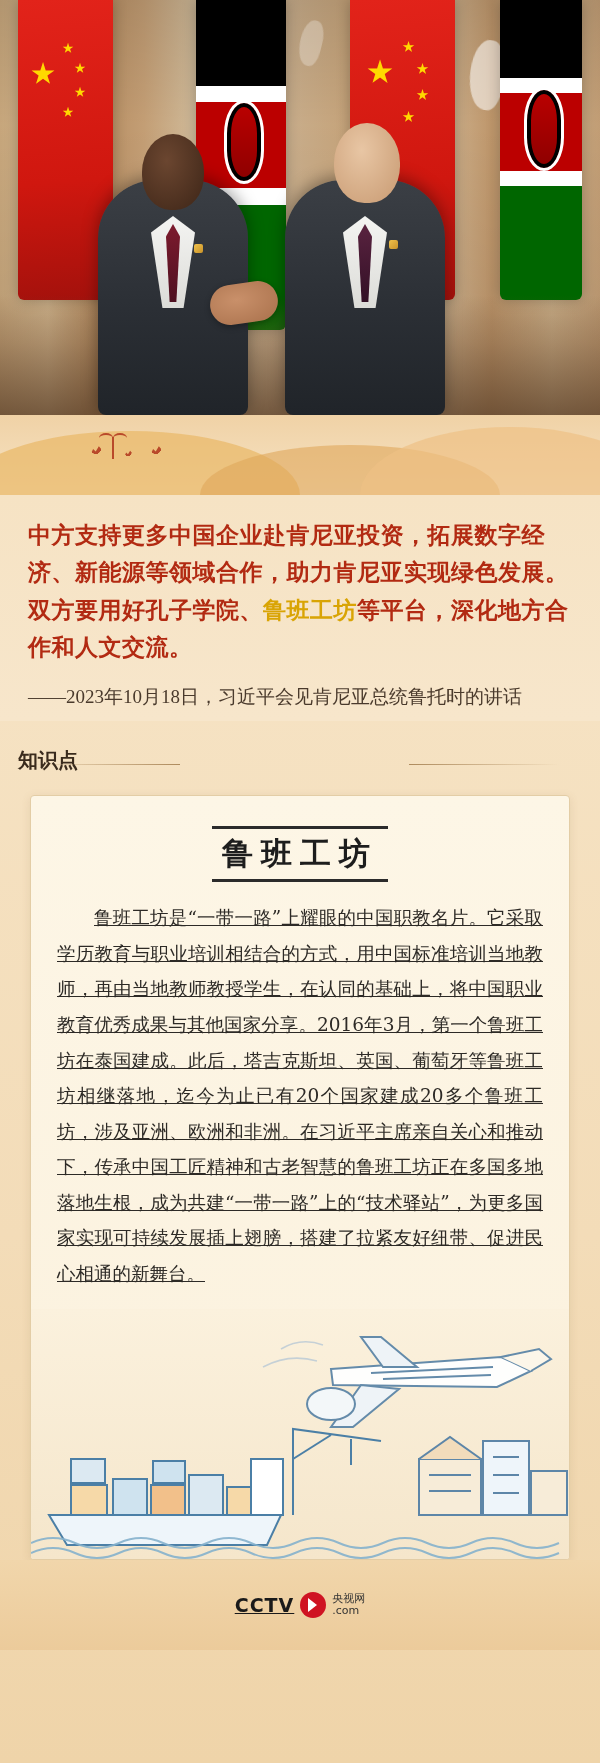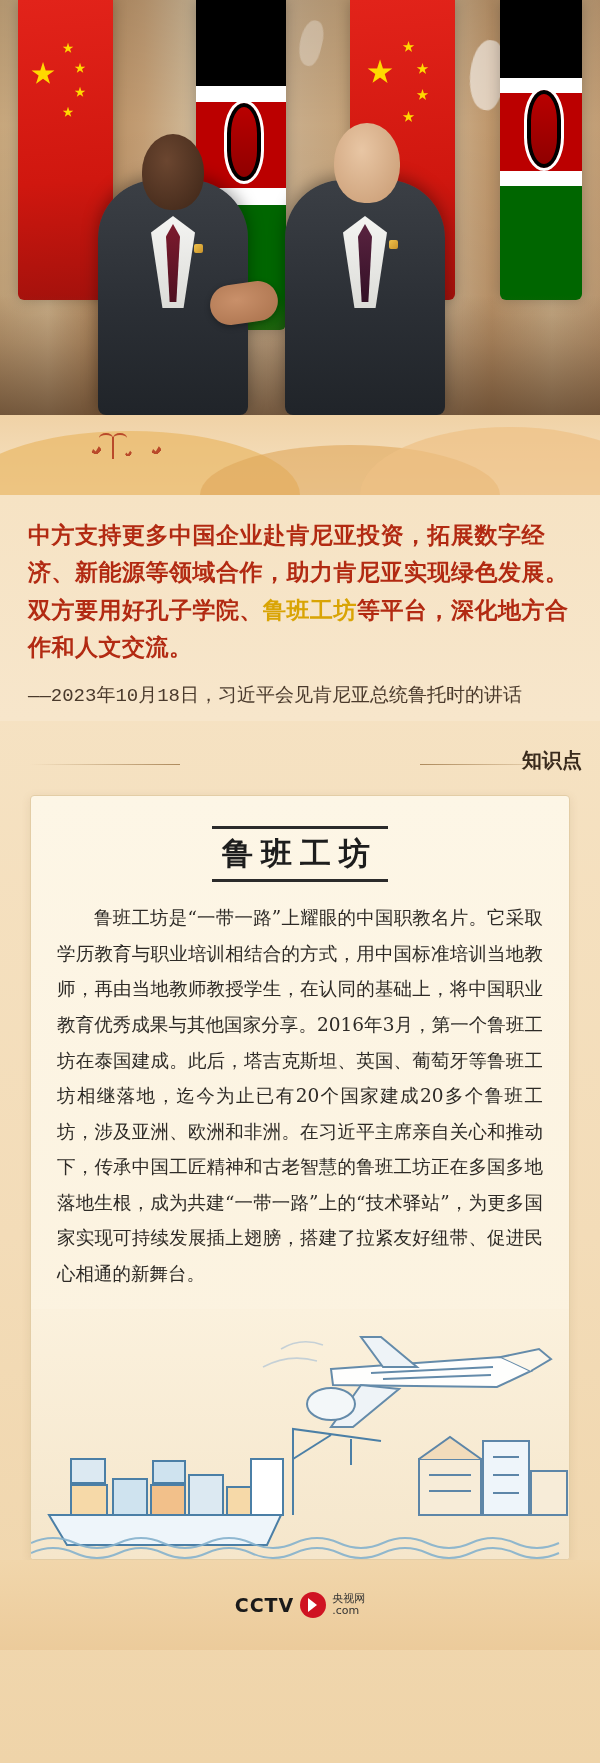--- a/index.html
+++ b/index.html
@@ -209,28 +209,28 @@
     font-family: Liberation Mono, monospace;
   }
   .quote .hl {
     color: #d9a404;
   }
   .attribution {
     margin-top: 14px;
     font-size: 19px;
     line-height: 1.55;
     color: #4a3a2c;
-    font-family: Liberation Mono, monospace;
+    font-family: Liberation Serif, serif;
   }
 
   
   .kp-head {
     position: relative;
-    margin: 26px 0 14px 0;
-    text-align: right;
+    margin: 26px 11px 14px 0;
+    text-align: left;
     height: 34px;
   }
   .kp-head .line {
     position: absolute;
     top: 17px;
     height: 1px;
     width: 150px;
     background: linear-gradient(90deg, rgba(150,110,60,0) 0%, rgba(150,110,60,0.75) 100%);
   }
   .kp-head .line.right {
@@ -271,20 +271,21 @@
     color: #1d1d1d;
     font-family: "DejaVu Serif", "Liberation Serif", serif;
   }
   .body-text {
     font-size: 18.5px;
     line-height: 1.92;
     color: #2d2a26;
     text-align: justify;
     text-indent: 2em;
     font-family: "DejaVu Serif", "Liberation Serif", serif;
+    text-decoration: underline;
   }
 
   
   .illus {
     position: relative;
     margin: 18px -26px 0 -26px;
     height: 250px;
     background: linear-gradient(180deg, #fbf1dd 0%, #f7e9d0 100%);
     overflow: hidden;
   }
@@ -302,20 +303,21 @@
     display: flex;
     align-items: center;
     gap: 6px;
   }
   .cctv-text {
     font-size: 19px;
     font-weight: bold;
     letter-spacing: 1px;
     color: #1a1a1a;
     font-family: "DejaVu Sans", "Liberation Sans", sans-serif;
+    text-decoration: underline;
   }
   .cctv-sub {
     font-size: 11px;
     color: #333;
     line-height: 1.1;
     font-family: "DejaVu Sans", "Liberation Sans", sans-serif;
   }
   .cctv-mark {
     width: 26px;
     height: 26px;

